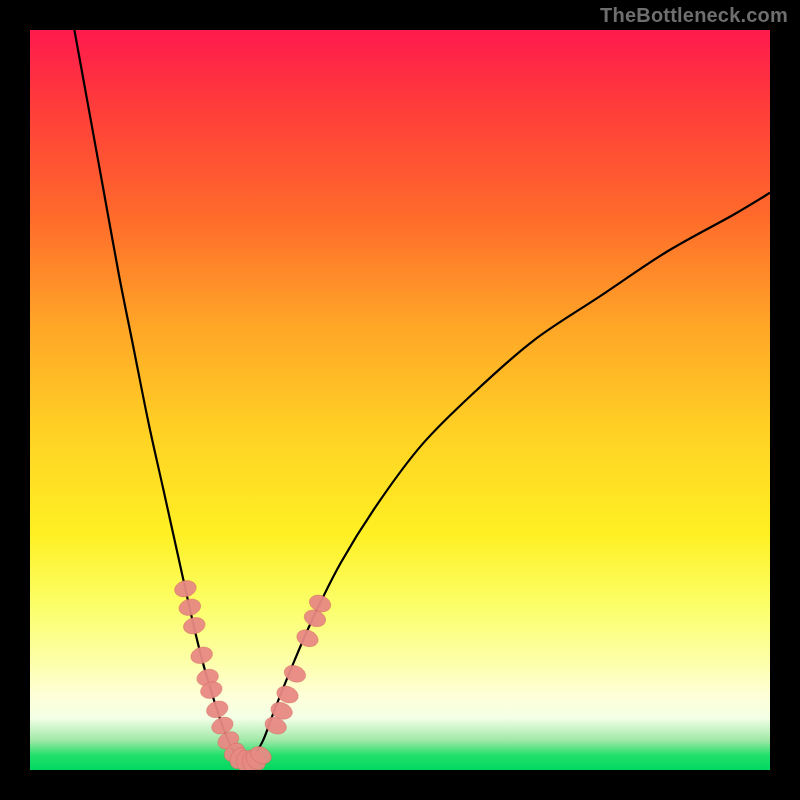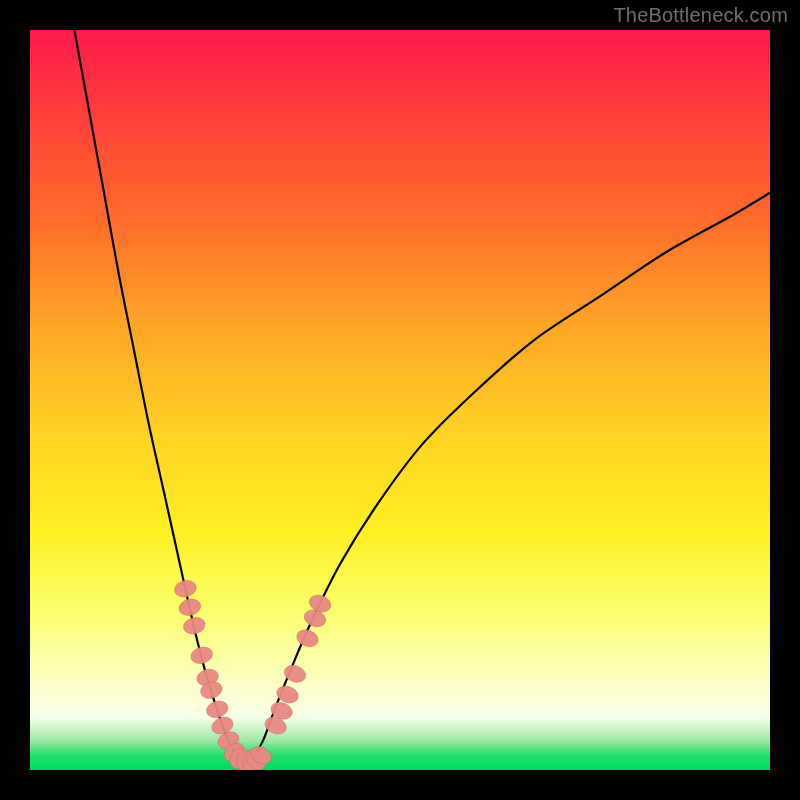--- a/index.html
+++ b/index.html
@@ -54,21 +54,21 @@
     inset: 0;
     width: 100%;
     height: 100%;
   }
   .watermark {
     position: absolute;
     top: 4px;
     right: 12px;
     color: #6e6e6e;
     font-size: 20px;
-    font-weight: 400;
+    font-weight: 700;
     letter-spacing: 0.2px;
     user-select: none;
   }
 </style>
 </head>
 <body>
 
 <div class="frame">
 
   <div class="watermark">TheBottleneck.com</div>

